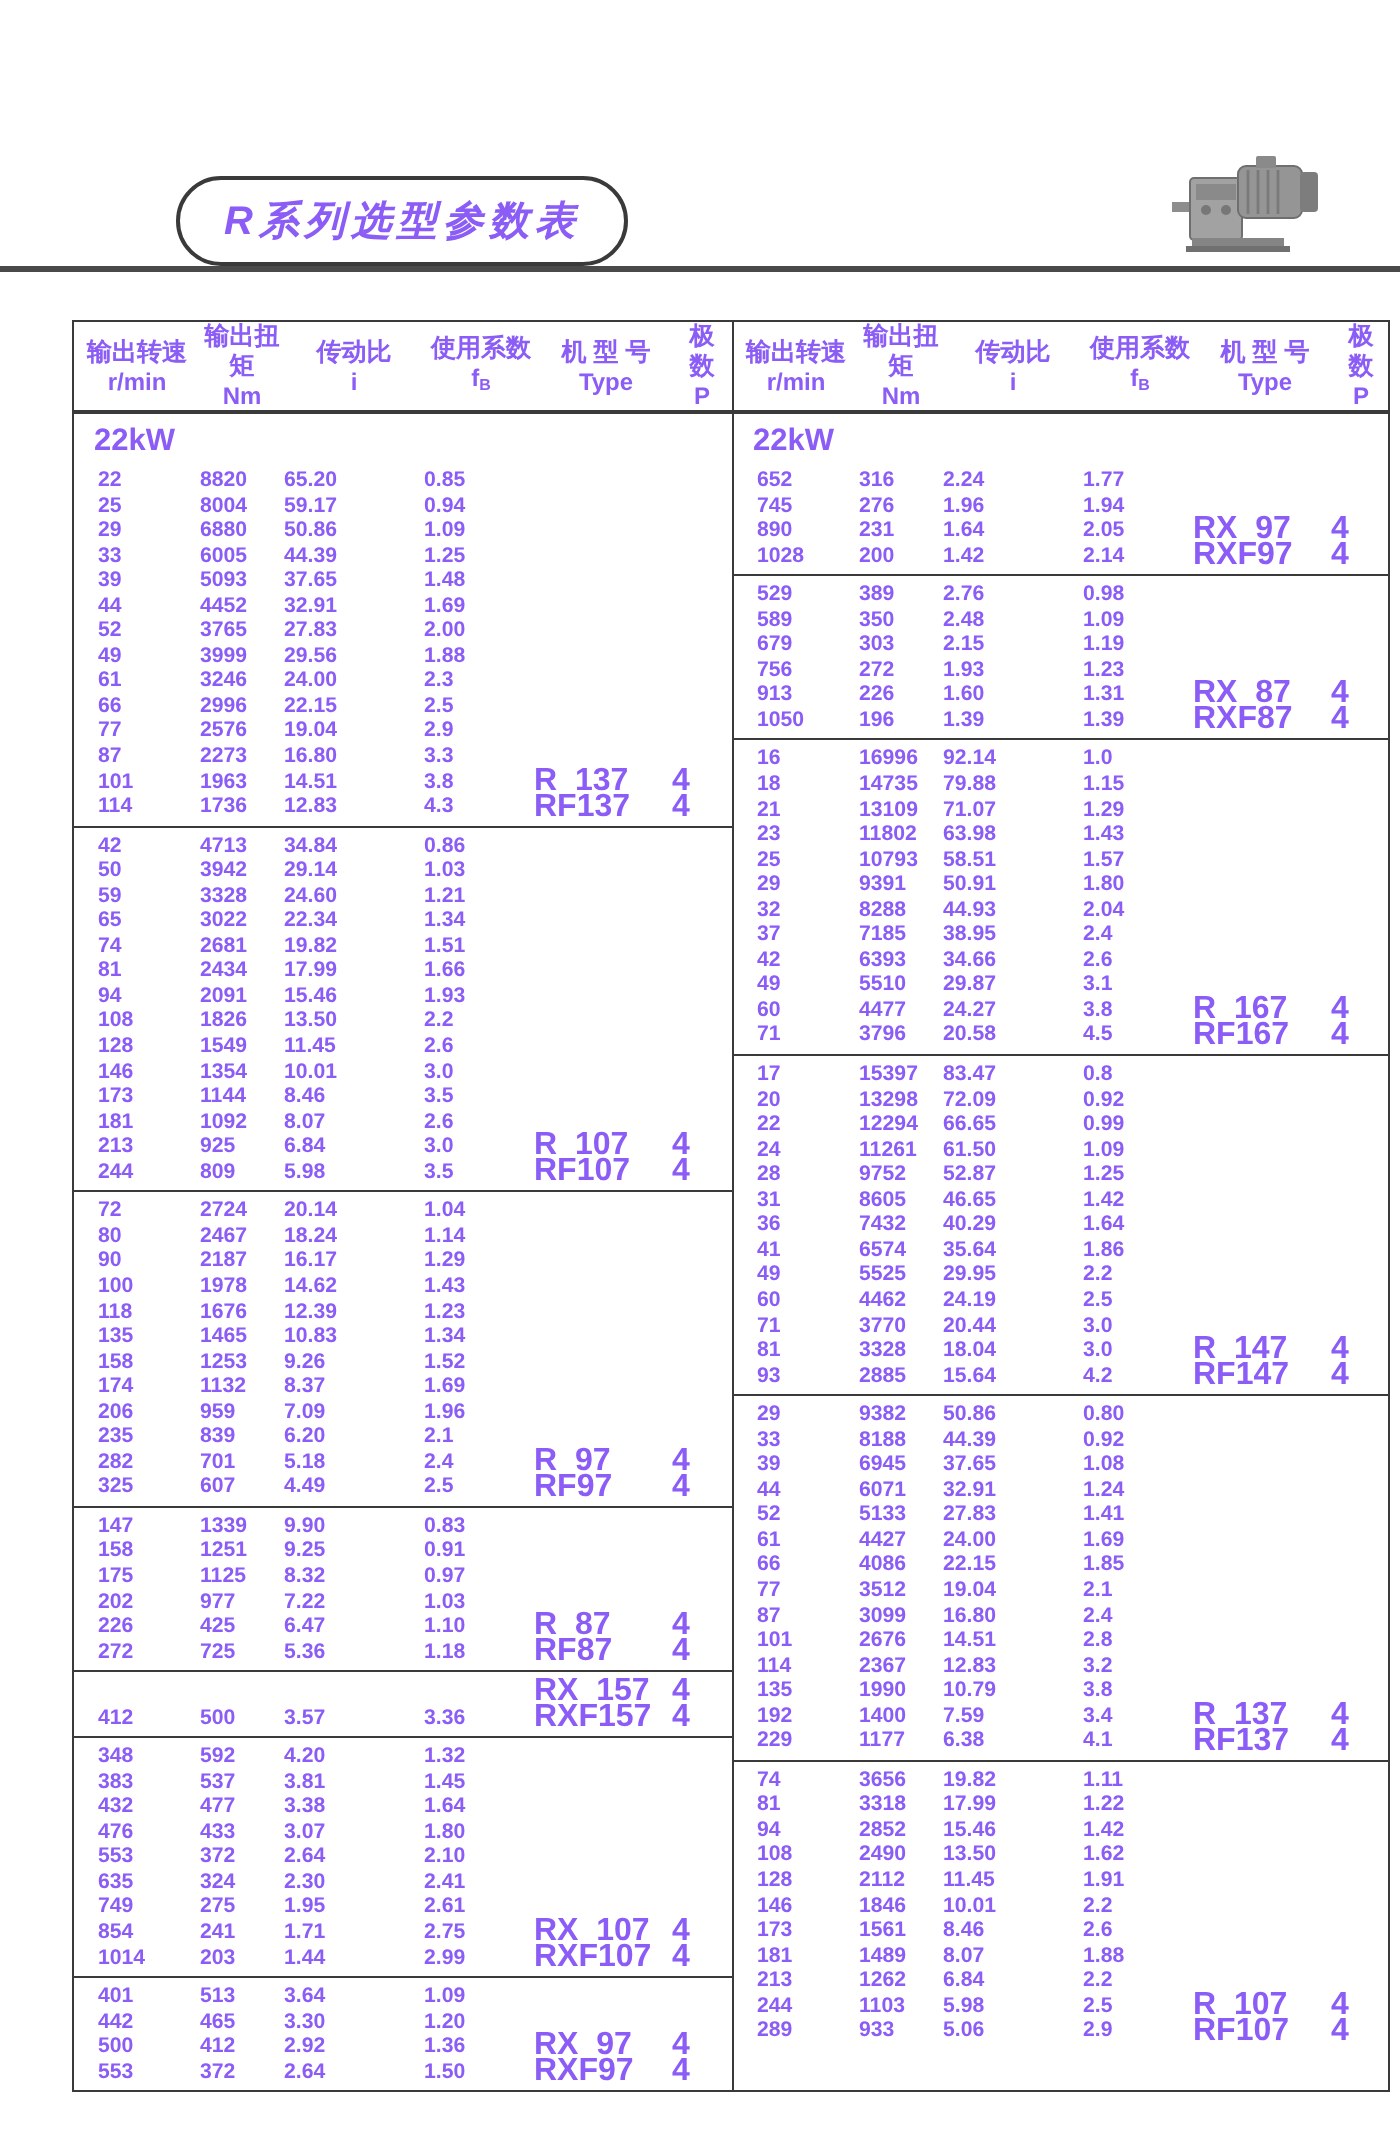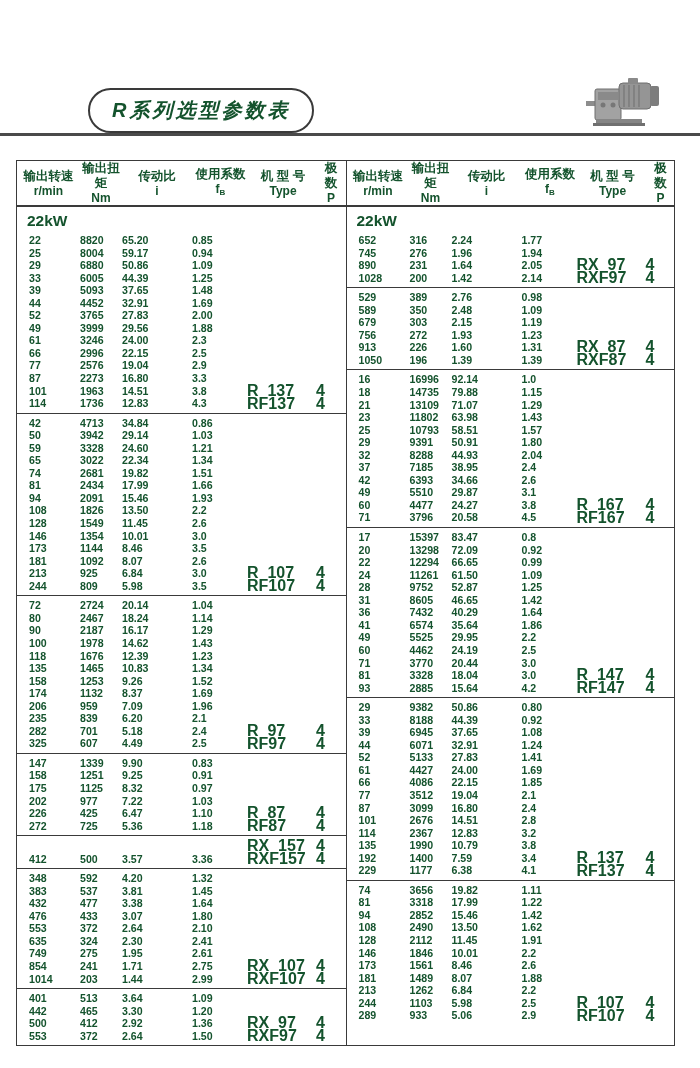--- a/index.html
+++ b/index.html
@@ -2,42 +2,42 @@
 <html><head>
 <meta charset="utf-8">
 <style>
   html,body{margin:0;padding:0;background:#e8e8e8;}
   .page{
     position:relative;
     width:700px;height:1068px;
     margin:0 auto;
     background:#ffffff;
     font-family:"Liberation Sans",sans-serif;
-    color:#14532d;
+    color:#8b5cf6;
     overflow:hidden;
   }
   
   .title-pill{
     position:absolute;left:88px;top:88px;
     padding:7px 22px;
     border:2.5px solid #3a3a3a;
     border-radius:24px;
     font-size:20px;font-weight:bold;font-style:italic;
     letter-spacing:3px;
     background:#fff;
   }
   
   .title-rule{
     position:absolute;left:0;top:133px;width:700px;height:2.5px;
     background:#4a4a4a;
   }
   .motor-art{position:absolute;right:28px;top:74px;width:88px;height:56px;}
   
   .ptable{
-    position:absolute;left:16px;top:160px;width:659px;
+    position:absolute;left:36px;top:160px;width:659px;
     border:1.6px solid #3a3a3a;
     display:flex;
     box-sizing:border-box;
     background:#fff;
   }
   .half{width:50%;box-sizing:border-box;display:flex;flex-direction:column;}
   .half.right{border-left:1.6px solid #3a3a3a;}
   .thead{
     display:grid;
     grid-template-columns:63px 42px 70px 57px 68px 28px;

